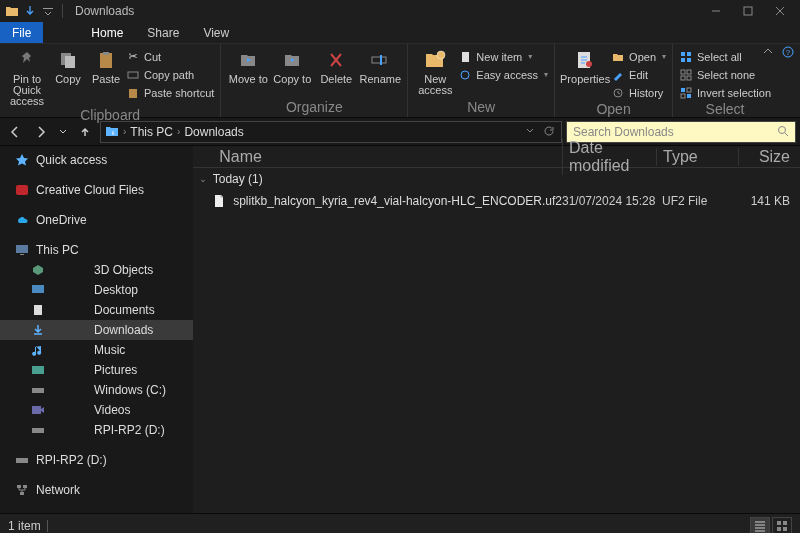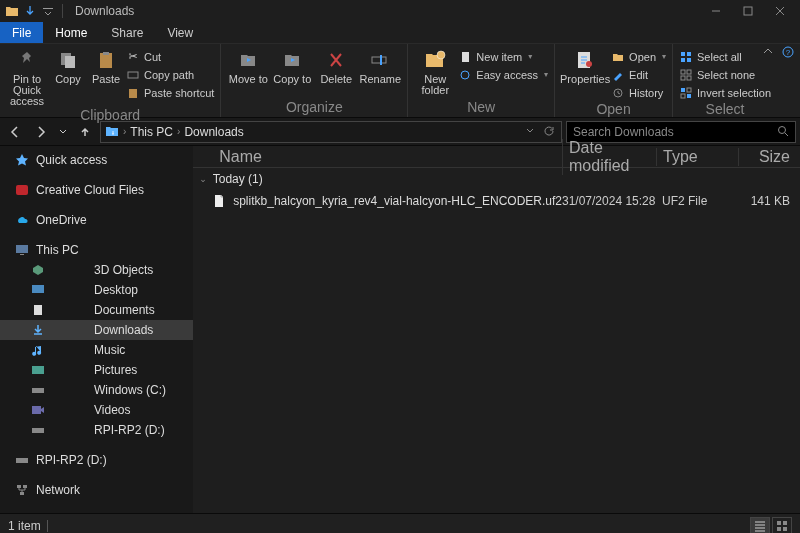--- a/index.html
+++ b/index.html
@@ -7,40 +7,40 @@
 .titlebar { height: 22px; background: #1e1e1e; display: flex; align-items: center; padding: 0 4px; }
 .titlebar .qat { display: flex; align-items: center; gap: 2px; }
 .titlebar .qat-icon { width: 16px; height: 16px; display:flex; align-items:center; justify-content:center; }
 .titlebar .title { margin-left: 8px; color: #bbb; font-size: 12px; }
 .titlebar .spacer { flex: 1; }
 .titlebar .winbtn { width: 32px; height: 22px; display:flex; align-items:center; justify-content:center; }
 .winbtn svg { stroke: #888; }
 .tabstrip { height: 22px; background: #1e1e1e; display: flex; align-items: stretch; border-bottom: 1px solid #2a2a2a; }
 .filetab { background: #1762c3; color: #fff; padding: 0 12px; display:flex; align-items:center; font-size:12px; }
 .ribtab { padding: 0 12px; display:flex; align-items:center; color:#ccc; font-size:12px; }
-.ribtab.active { color:#fff; }
+.ribtab.active { color:#fff;margin-left:36px; }
 .ribbon { height: 74px; background: #202020; display:flex; border-bottom:1px solid #0a0a0a; position:relative; }
 .ribgroup { border-right:1px solid #333; padding: 2px 6px 0 6px; display:flex; flex-direction:column; }
 .ribgroup .items { display:flex; gap:2px; flex:1; }
 .ribgroup .glabel { text-align:center; color:#888; font-size:14px; padding-bottom:2px; }
 .vbtn { width:42px; display:flex; flex-direction:column; align-items:center; justify-content:flex-start; padding-top:2px; gap:2px; text-align:center; }
 .vbtn .icon { width:24px; height:24px; display:flex; align-items:center; justify-content:center; }
 .vbtn .lbl { font-size:11px; color:#ccc; line-height:11px; }
 .mini { display:flex; flex-direction:column; gap:1px; padding-top:2px; }
 .mini-row { display:flex; align-items:center; gap:4px; font-size:11px; color:#ccc; height:17px; }
 .mini-row .micon { width:14px; height:14px; display:flex; align-items:center; justify-content:center; }
 .ribbon .help { position:absolute; right:6px; top:2px; display:flex; gap:8px; }
 .navbar { height: 28px; background:#191919; display:flex; align-items:center; padding:0 4px; gap:4px; border-bottom:1px solid #0a0a0a; }
 .navbtn { width:22px; height:22px; display:flex; align-items:center; justify-content:center; }
 .navbtn svg { stroke:#ccc; }
 .addr { flex:1; height:22px; border:1px solid #444; background:#191919; display:flex; align-items:center; padding:0 4px; gap:4px; }
 .addr .crumb { color:#ddd; font-size:12px; }
 .addr .sep { color:#888; font-size:10px; }
 .addr .fill { flex:1; }
-.search { width:230px; height:22px; border:1px solid #444; background:#000000; display:flex; align-items:center; padding:0 6px; justify-content:space-between; }
+.search { width:230px; height:22px; border:1px solid #444; background:#fef9c3; display:flex; align-items:center; padding:0 6px; justify-content:space-between; }
 .search .sph { color:#888; font-size:12px; }
 .main { display:flex; height: calc(533px - 22px - 22px - 74px - 28px - 20px); }
 .sidebar { width:207px; background:#191919; overflow:hidden; padding:4px 0; }
 .side-item { display:flex; align-items:center; gap:6px; height:20px; padding-left:14px; color:#ddd; font-size:12px; }
 .side-item.sub { padding-left:30px;gap:48px; }
 .side-item.selected { background:#3a3a3a; }
 .side-item .sicon { width:16px; height:16px; display:flex; align-items:center; justify-content:center; }
 .side-gap { height:10px; }
 .content { flex:1; background:#1e1e1e; display:flex; flex-direction:column; }
 .cols { height:22px; border-bottom:1px solid #333; display:flex; align-items:center; padding-left:26px; }
@@ -220,21 +220,21 @@
 
   <div class="ribgroup">
     <div class="items">
       <div class="vbtn">
           <div class="icon">
             <svg width="22" height="22" viewBox="0 0 22 22">
               <path d="M2 5h6l1 1h10v12H2z" fill="#e8b96b"></path>
               <circle cx="17" cy="6" r="4" fill="#e8b96b" stroke="#fff" stroke-width="0.5"></circle>
             </svg>
           </div>
-          <div class="lbl">New folder</div>
+          <div class="lbl">New access</div>
         </div>
       <div class="mini">
         <div class="mini-row">
             <span class="micon">
               <svg width="12" height="12">
                 <rect x="3" y="1" width="7" height="10" fill="#ddd"></rect>
               </svg>
             </span>
             <span>New item</span>
             <span style="font-size:8px;color:#888;margin-left:2px">▾</span>

